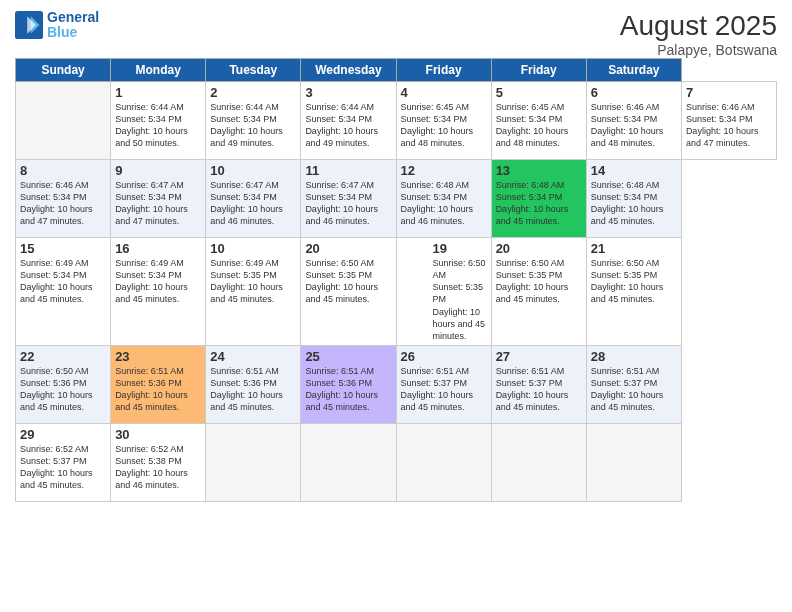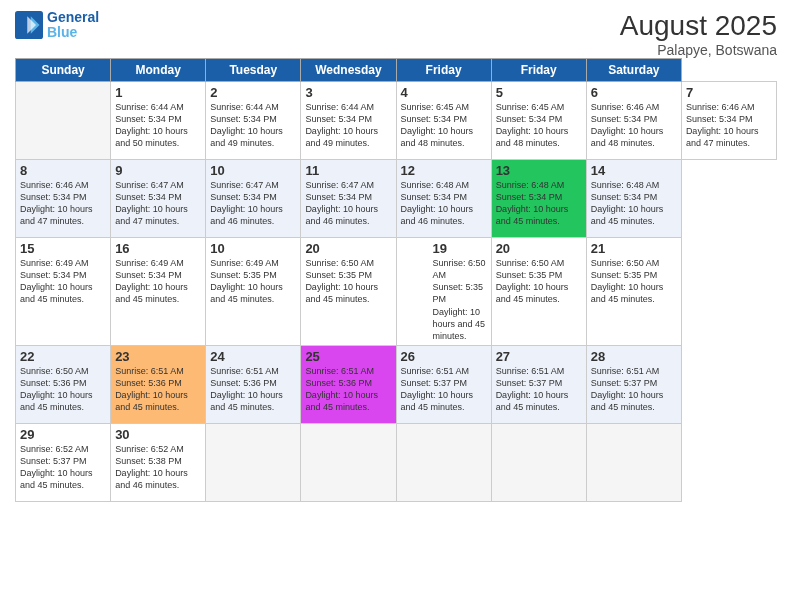--- a/index.html
+++ b/index.html
@@ -156,21 +156,21 @@
           <td style="background: rgb(255, 255, 255);"><span class="day-num">10</span><span class="day-info">Sunrise: 6:49 AM<br>Sunset: 5:35 PM<br>Daylight: 10 hours and 45 minutes.</span></td>
           <td style="background: rgb(255, 255, 255);"><span class="day-num">20</span><span class="day-info">Sunrise: 6:50 AM<br>Sunset: 5:35 PM<br>Daylight: 10 hours and 45 minutes.</span></td>
           <td style="background: rgb(255, 255, 255); padding-left: 36px;"><span class="day-num">19</span><span class="day-info">Sunrise: 6:50 AM<br>Sunset: 5:35 PM<br>Daylight: 10 hours and 45 minutes.</span></td>
           <td style="background: rgb(255, 255, 255);"><span class="day-num">20</span><span class="day-info">Sunrise: 6:50 AM<br>Sunset: 5:35 PM<br>Daylight: 10 hours and 45 minutes.</span></td>
           <td style="background: rgb(255, 255, 255);"><span class="day-num">21</span><span class="day-info">Sunrise: 6:50 AM<br>Sunset: 5:35 PM<br>Daylight: 10 hours and 45 minutes.</span></td>
         </tr>
         <tr>
           <td style="background: rgb(237, 242, 250);"><span class="day-num">22</span><span class="day-info">Sunrise: 6:50 AM<br>Sunset: 5:36 PM<br>Daylight: 10 hours and 45 minutes.</span></td>
           <td style="background: #fdba74;"><span class="day-num">23</span><span class="day-info">Sunrise: 6:51 AM<br>Sunset: 5:36 PM<br>Daylight: 10 hours and 45 minutes.</span></td>
           <td style="background: rgb(237, 242, 250);"><span class="day-num">24</span><span class="day-info">Sunrise: 6:51 AM<br>Sunset: 5:36 PM<br>Daylight: 10 hours and 45 minutes.</span></td>
-          <td style="background: #d946ef;"><span class="day-num">25</span><span class="day-info">Sunrise: 6:51 AM<br>Sunset: 5:36 PM<br>Daylight: 10 hours and 45 minutes.</span></td>
+          <td style="background: #c4b5fd;"><span class="day-num">25</span><span class="day-info">Sunrise: 6:51 AM<br>Sunset: 5:36 PM<br>Daylight: 10 hours and 45 minutes.</span></td>
           <td style="background: rgb(237, 242, 250);"><span class="day-num">26</span><span class="day-info">Sunrise: 6:51 AM<br>Sunset: 5:37 PM<br>Daylight: 10 hours and 45 minutes.</span></td>
           <td style="background: rgb(237, 242, 250);"><span class="day-num">27</span><span class="day-info">Sunrise: 6:51 AM<br>Sunset: 5:37 PM<br>Daylight: 10 hours and 45 minutes.</span></td>
           <td style="background: rgb(237, 242, 250);"><span class="day-num">28</span><span class="day-info">Sunrise: 6:51 AM<br>Sunset: 5:37 PM<br>Daylight: 10 hours and 45 minutes.</span></td>
         </tr>
         <tr>
           <td style="background: rgb(255, 255, 255);"><span class="day-num">29</span><span class="day-info">Sunrise: 6:52 AM<br>Sunset: 5:37 PM<br>Daylight: 10 hours and 45 minutes.</span></td>
           <td style="background: rgb(255, 255, 255);"><span class="day-num">30</span><span class="day-info">Sunrise: 6:52 AM<br>Sunset: 5:38 PM<br>Daylight: 10 hours and 46 minutes.</span></td>
           <td class="empty" style="background: rgb(245, 245, 245);"></td>
           <td class="empty" style="background: rgb(245, 245, 245);"></td>
           <td class="empty" style="background: rgb(245, 245, 245);"></td>

